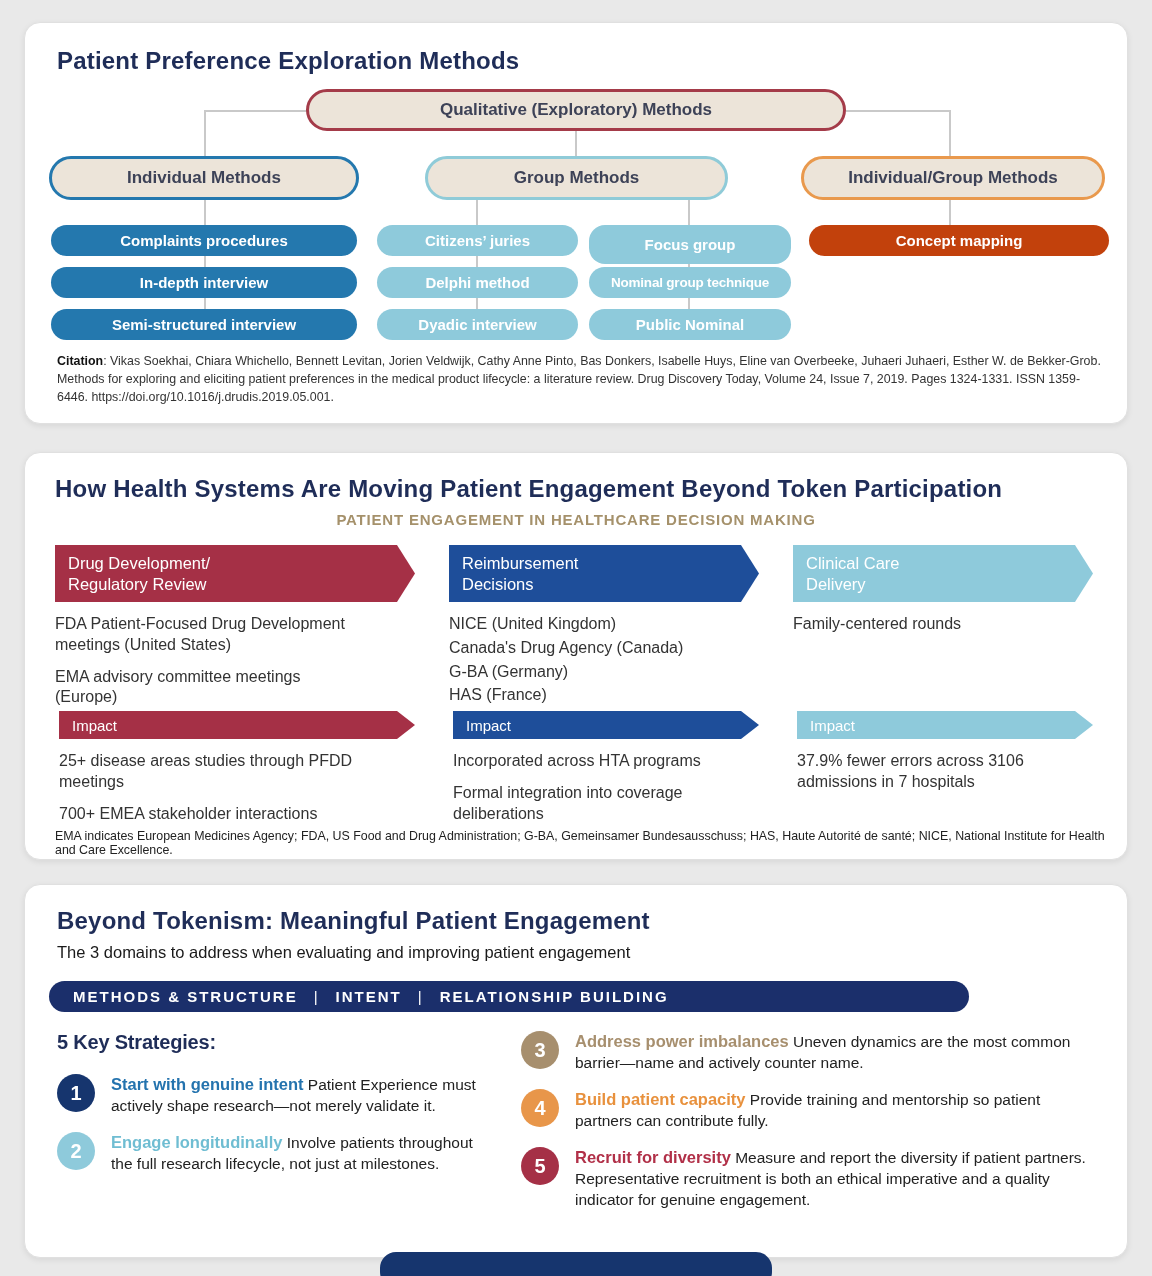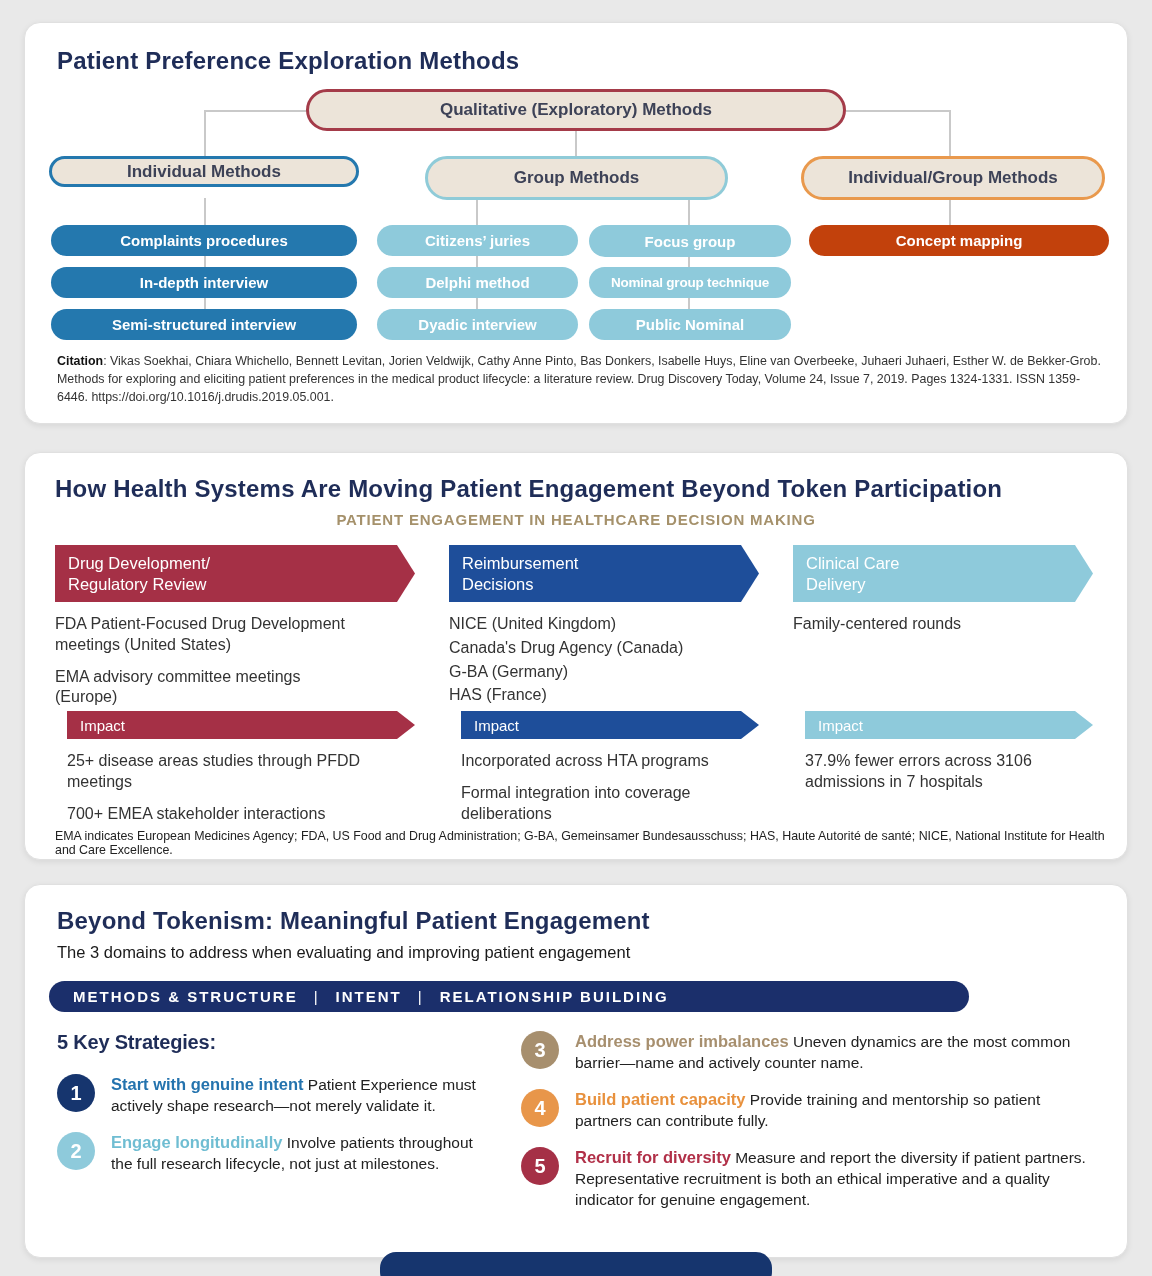--- a/index.html
+++ b/index.html
@@ -87,21 +87,21 @@
   .arrow-impact { height: 28px; font-size: 15px; }
   .a-red   { background: #a53046; }
   .a-navy  { background: #1e4e9a; }
   .a-lblue { background: #8ecadb; }
   .p2-body { margin-top: 12px; font-size: 16px; line-height: 1.3; color: #333; }
   .p2-body p { margin-bottom: 11px; }
   .p2-body.tight p { margin-bottom: 3px; }
   .w1 { max-width: 312px; }
   .w2 { max-width: 282px; }
   .w3 { max-width: 262px; }
-  .impact-wrap { position: absolute; top: 166px; left: 12px; right: 0; }
+  .impact-wrap { position: absolute; top: 166px; left: 4px; right: 0; }
   .footnote {
     position: absolute; left: 30px; top: 376px; width: 1050px;
     font-size: 12.4px; color: #222;
   }
 
   
   .p3-subtitle {
     position: absolute; left: 32px; top: 58px;
     font-size: 16.5px; color: #1a1a1a;
   }
@@ -160,21 +160,21 @@
   <div class="line" style="left:550px; top:108px; width:2px; height:25px;"></div>
   <div class="line" style="left:179px; top:175px; width:2px; height:127px;"></div>
   <div class="line" style="left:451px; top:175px; width:2px; height:127px;"></div>
   <div class="line" style="left:663px; top:175px; width:2px; height:127px;"></div>
   <div class="line" style="left:924px; top:175px; width:2px; height:29px;"></div>
 
   <div class="pill-outline b-red" style="left:281px; top:66px; width:540px; height:42px;">
     <span>Qualitative (Exploratory) Methods</span>
   </div>
 
-  <div class="pill-outline b-blue" style="left:24px; top:133px; width:310px; height:31px;">
+  <div class="pill-outline b-blue" style="left:24px; top:133px; width:310px; height:44px;">
     <span>Individual Methods</span>
   </div>
   <div class="pill-outline b-lblue" style="left:400px; top:133px; width:303px; height:44px;">
     <span>Group Methods</span>
   </div>
   <div class="pill-outline b-orange" style="left:776px; top:133px; width:304px; height:44px;">
     <span>Individual/Group Methods</span>
   </div>
 
   <div class="pill-solid f-blue" style="left:26px; top:202px; width:306px; height:31px;">
@@ -190,21 +190,21 @@
   <div class="pill-solid f-lblue" style="left:352px; top:202px; width:201px; height:31px;">
     <span>Citizens’ juries</span>
   </div>
   <div class="pill-solid f-lblue" style="left:352px; top:244px; width:201px; height:31px;">
     <span>Delphi method</span>
   </div>
   <div class="pill-solid f-lblue" style="left:352px; top:286px; width:201px; height:31px;">
     <span>Dyadic interview</span>
   </div>
 
-  <div class="pill-solid f-lblue" style="left:564px; top:202px; width:202px; height:32px;">
+  <div class="pill-solid f-lblue" style="left:564px; top:202px; width:202px; height:39px;">
     <span>Focus group</span>
   </div>
   <div class="pill-solid f-lblue condensed" style="left:564px; top:244px; width:202px; height:31px;">
     <span>Nominal group technique</span>
   </div>
   <div class="pill-solid f-lblue" style="left:564px; top:286px; width:202px; height:31px;">
     <span>Public Nominal</span>
   </div>
 
   <div class="pill-solid f-orange" style="left:784px; top:202px; width:300px; height:31px;">

